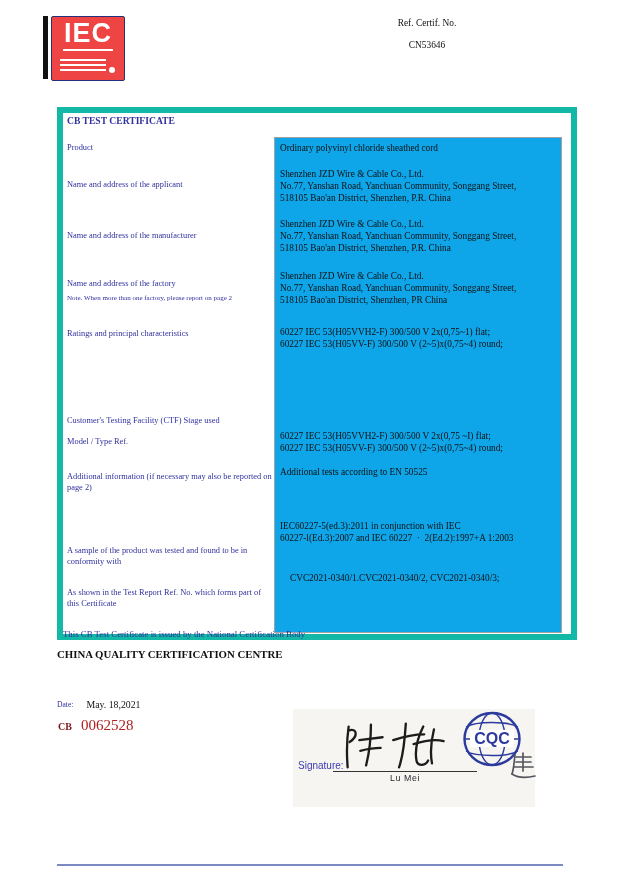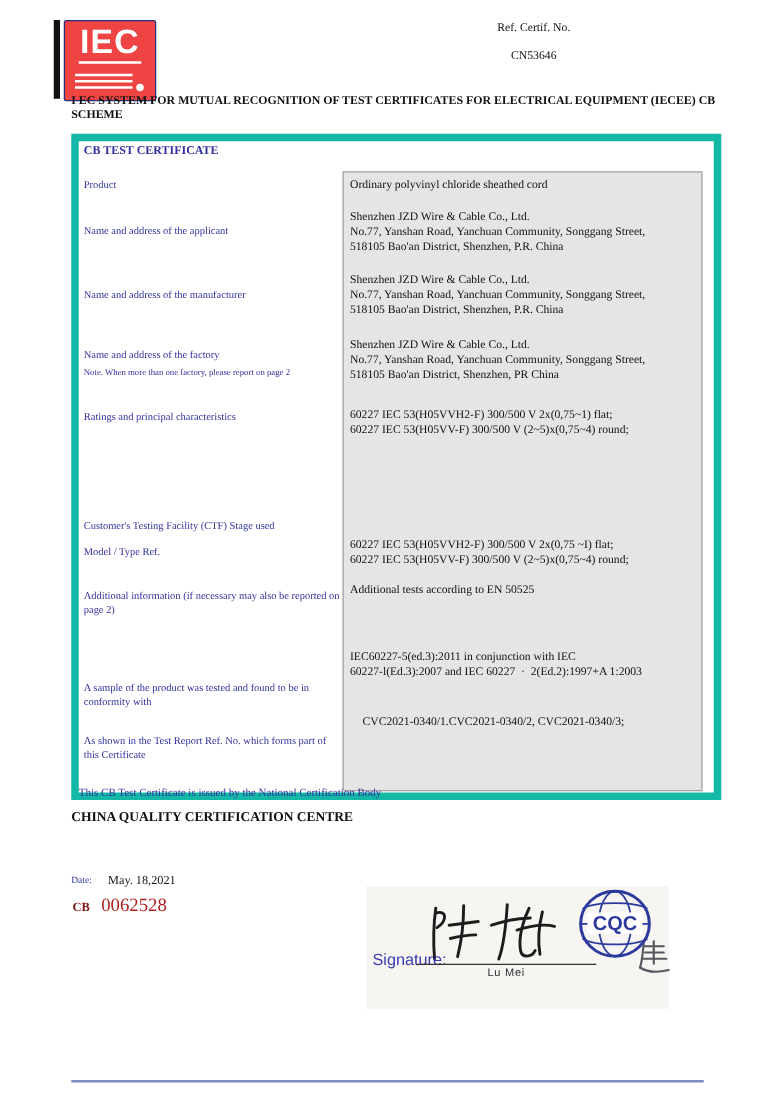--- a/index.html
+++ b/index.html
@@ -28,40 +28,40 @@
   .scheme-title{position:absolute;left:57px;top:76px;width:516px;font-weight:bold;
                 font-size:9.5px;line-height:11px;}
 
   
   .cert-table{position:absolute;left:57px;top:107px;width:508px;height:521px;
               border:6px solid #14b8a6;}
   .cert-title{position:absolute;left:4px;top:2px;font-weight:bold;font-size:9.6px;color:#30309e;}
   .lbl{position:absolute;left:4px;width:206px;font-size:8.4px;line-height:10.6px;color:#30309e;}
   .note{position:absolute;left:4px;width:210px;font-size:7px;color:#30309e;}
   .value-box{position:absolute;left:211px;top:24px;width:286px;height:494px;
-             border:1px solid #a3a3a3;background:#e5e5e5;}
+             border:1px solid #a3a3a3;background:#0ea5e9;}
   .val{position:absolute;left:5px;width:276px;font-size:9.3px;line-height:12.2px;color:#111;
        white-space:pre-wrap;}
 
   
   .issued-line{position:absolute;left:63px;top:629px;font-size:8.8px;color:#30309e;}
   .ncb-name{position:absolute;left:57px;top:648px;font-size:10.8px;font-weight:bold;color:#111;}
   .ncb-address{position:absolute;left:57px;top:665px;font-size:7.7px;color:#222;width:520px;}
   .date-row{position:absolute;left:57px;top:694px;}
   .date-label{font-size:7.6px;color:#30309e;vertical-align:1px;}
   .date-value{font-size:9.8px;color:#111;margin-left:9px;}
   .cb-row{position:absolute;left:58px;top:716px;}
   .cb-label{font-size:10px;color:#7d1516;font-weight:bold;}
   .cb-number{font-size:15px;color:#b02020;margin-left:5px;}
 
   
   .signature-area{position:absolute;left:293px;top:709px;width:242px;height:98px;
                   background:#f6f5f2;}
   .sig-hand{position:absolute;left:44px;top:10px;}
-  .sig-label{position:absolute;left:5px;top:51px;font-size:13px;color:#3a3ab0;
+  .sig-label{position:absolute;left:5px;top:51px;font-size:10px;color:#3a3ab0;
              font-family:"Liberation Sans",sans-serif;}
   .sig-line{position:absolute;left:40px;top:62px;width:144px;height:1.2px;background:#333;}
   .sig-name{position:absolute;left:40px;top:64px;width:144px;text-align:center;
             font-size:8.8px;color:#2a2a30;letter-spacing:0.6px;
             font-family:"Liberation Sans",sans-serif;}
   .cqc-logo{position:absolute;left:169px;top:2px;}
   .stamp{position:absolute;left:217px;top:42px;}
 
   .bottom-rule{position:absolute;left:57px;top:864px;width:506px;height:1.6px;background:#7d8ac2;}
 </style>
@@ -80,21 +80,20 @@
       <div class="iec-l3"></div>
       <div class="iec-dot"></div>
     </div>
   </div>
 
   <div class="ref-block">
     <div>Ref. Certif. No.</div>
     <div class="ref-number">CN53646</div>
   </div>
 
-  <div class="scheme-title">I EC SYSTEM FOR MUTUAL RECOGNITION OF TEST CERTIFICATES FOR ELECTRICAL EQUIPMENT (IECEE) CB SCHEME</div>
 
   <div class="cert-table">
     <div class="cert-title">CB TEST CERTIFICATE</div>
 
     <div class="lbl" style="top:30px">Product</div>
     <div class="lbl" style="top:67px">Name and address of the applicant</div>
     <div class="lbl" style="top:118px">Name and address of the manufacturer</div>
     <div class="lbl" style="top:166px">Name and address of the factory</div>
     <div class="note" style="top:181px">Note. When more than one factory, please report on page 2</div>
     <div class="lbl" style="top:216px">Ratings and principal characteristics</div>

